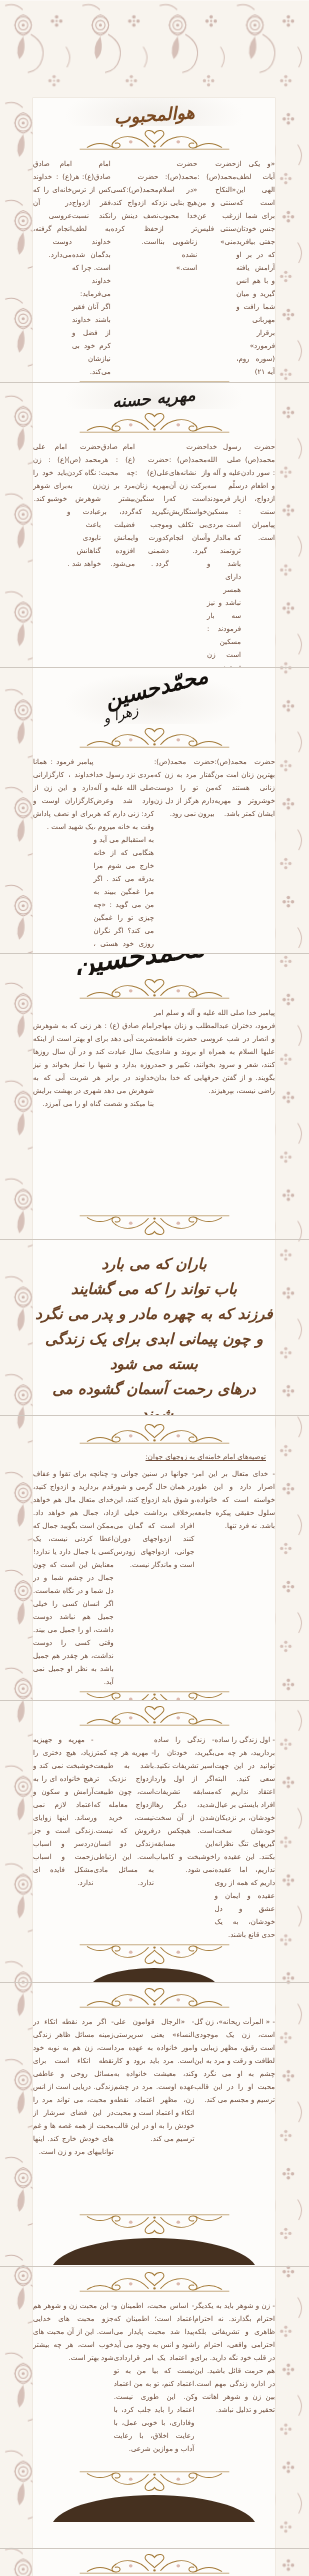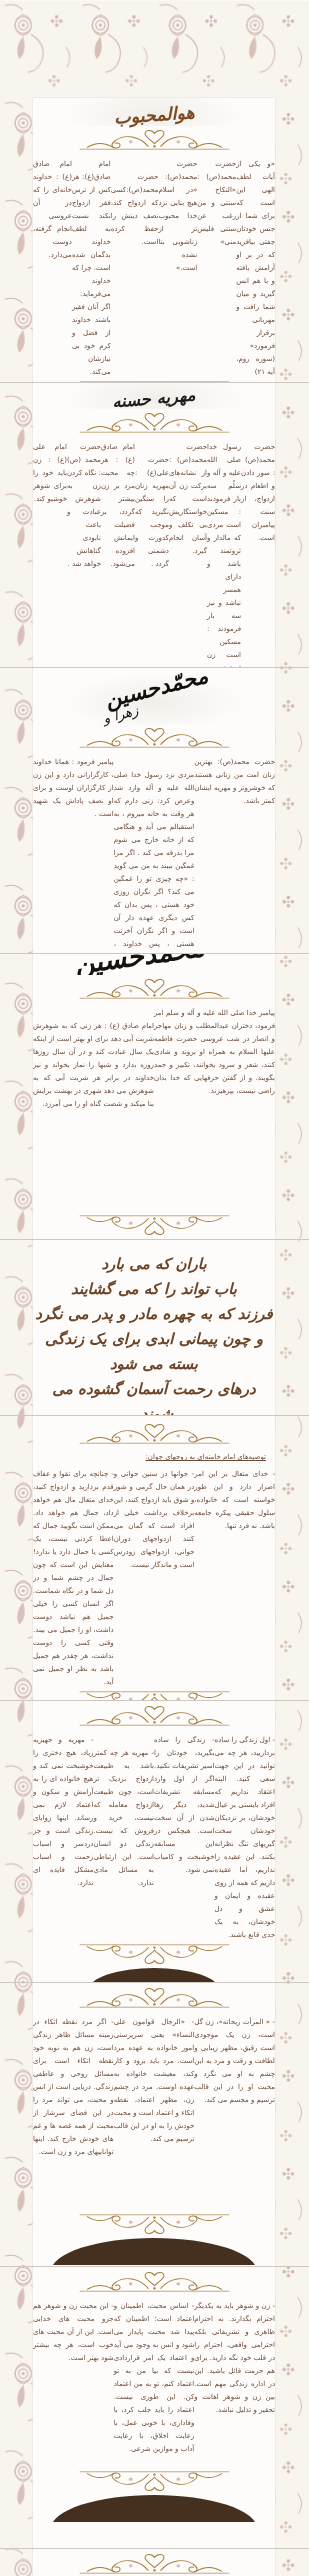--- a/index.html
+++ b/index.html
@@ -151,20 +151,21 @@
       <div class="sig">
         <span class="sig-top">محمّدحسین</span>
         <span class="sig-bottom">زهرا و</span>
       </div>
     </div>
     <svg class="orn" viewBox="0 0 300 52" preserveAspectRatio="none">
         <use href="#orn-g"></use>
       </svg>
     <div class="text-block">
       <p class="body-text">حضرت محمد(ص): بهترین زنان امت من زنانی هستند که خوشروتر و مهریه ایشان کمتر باشد.</p>
+      <p class="body-text">حضرت محمد(ص): گفتار مرد به زن که من تو را دوست دارم هرگز از دل زن بیرون نمی رود.</p>
       <p class="body-text gap">مردی نزد رسول خدا صلی الله علیه و آله وارد شد وعرض کرد: زنی دارم که هر وقت به خانه میروم ، به استقبالم می آید و هنگامی که از خانه خارج می شوم مرا بدرقه می کند . اگر مرا غمگین ببیند به من می گوید : «چه چیزی تو را غمگین می کند؟ اگر نگران روزی خود هستی ، پس بدان که کس دیگری عهده دار آن است و اگر نگران آخرتت هستی ، پس خداوند ، نگرانی ات را افزون کند.»</p>
       <p class="body-text">پیامبر فرمود : همانا خداوند ، کارگزارانی دارد و این زن از کارگزاران اوست و برای او نصف پاداش یک شهید است .</p>
     </div>
     <svg class="orn flip orn-bottom" viewBox="0 0 300 52" preserveAspectRatio="none">
         <use href="#orn-g"></use>
       </svg>
   </section>
 
   <section class="panel" style="top:953px;height:286px">
     <div class="partial-cal">

